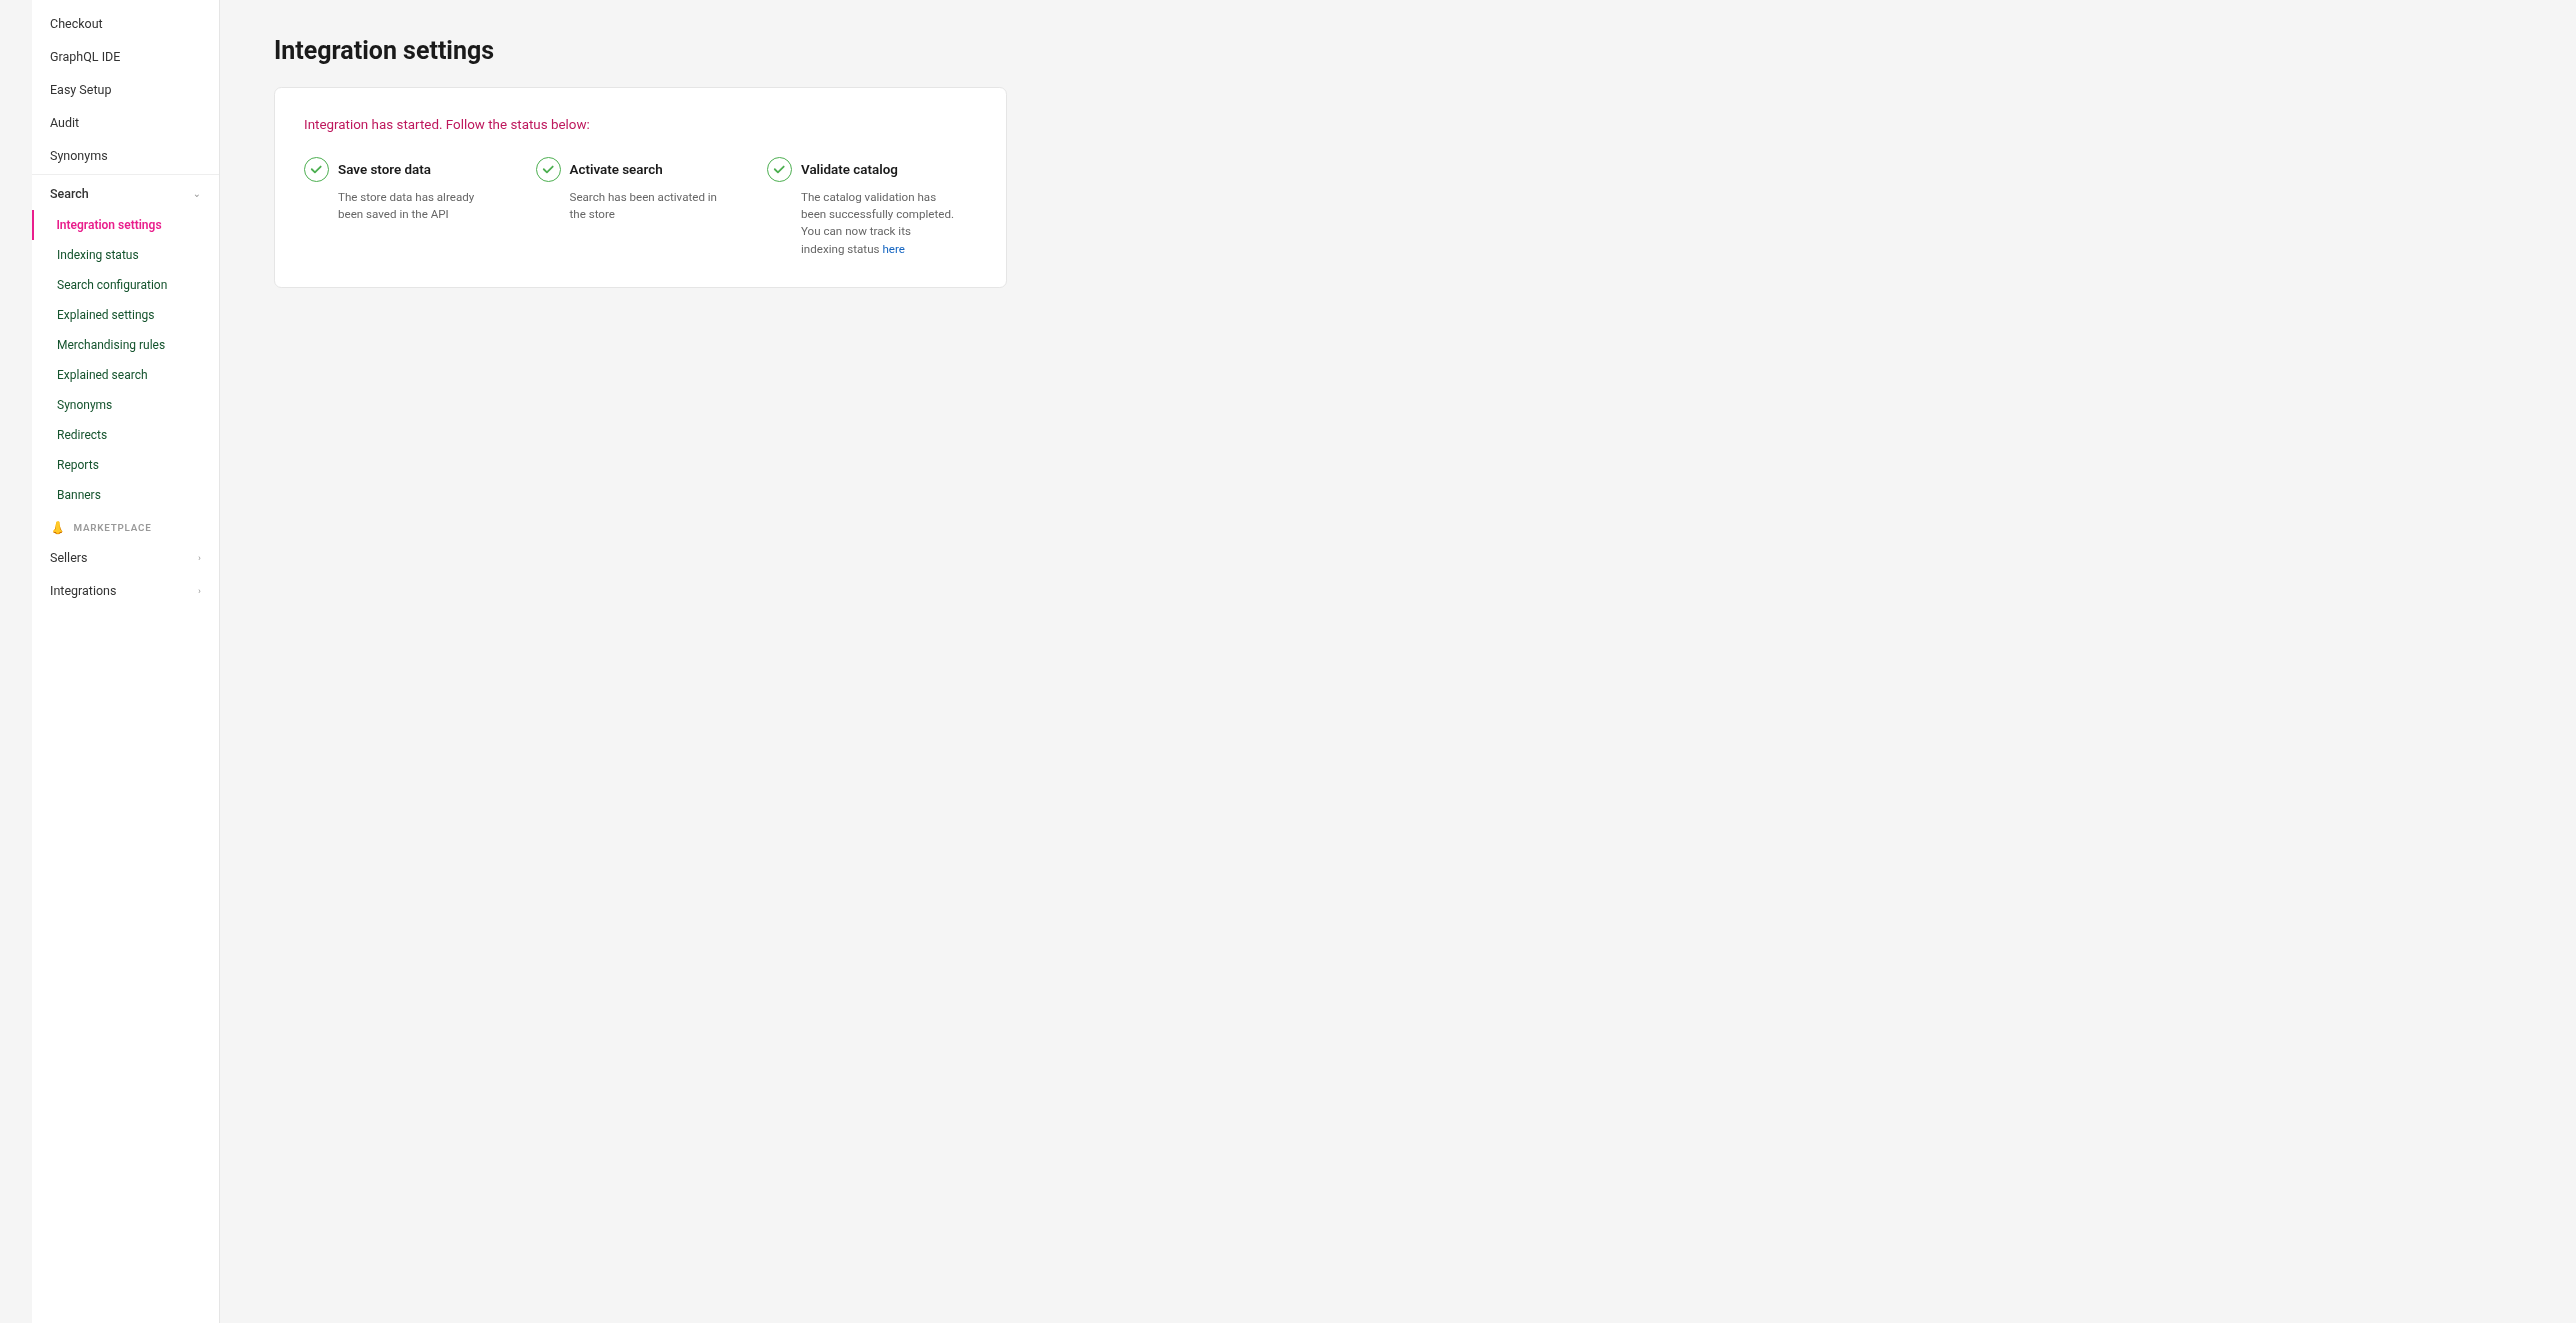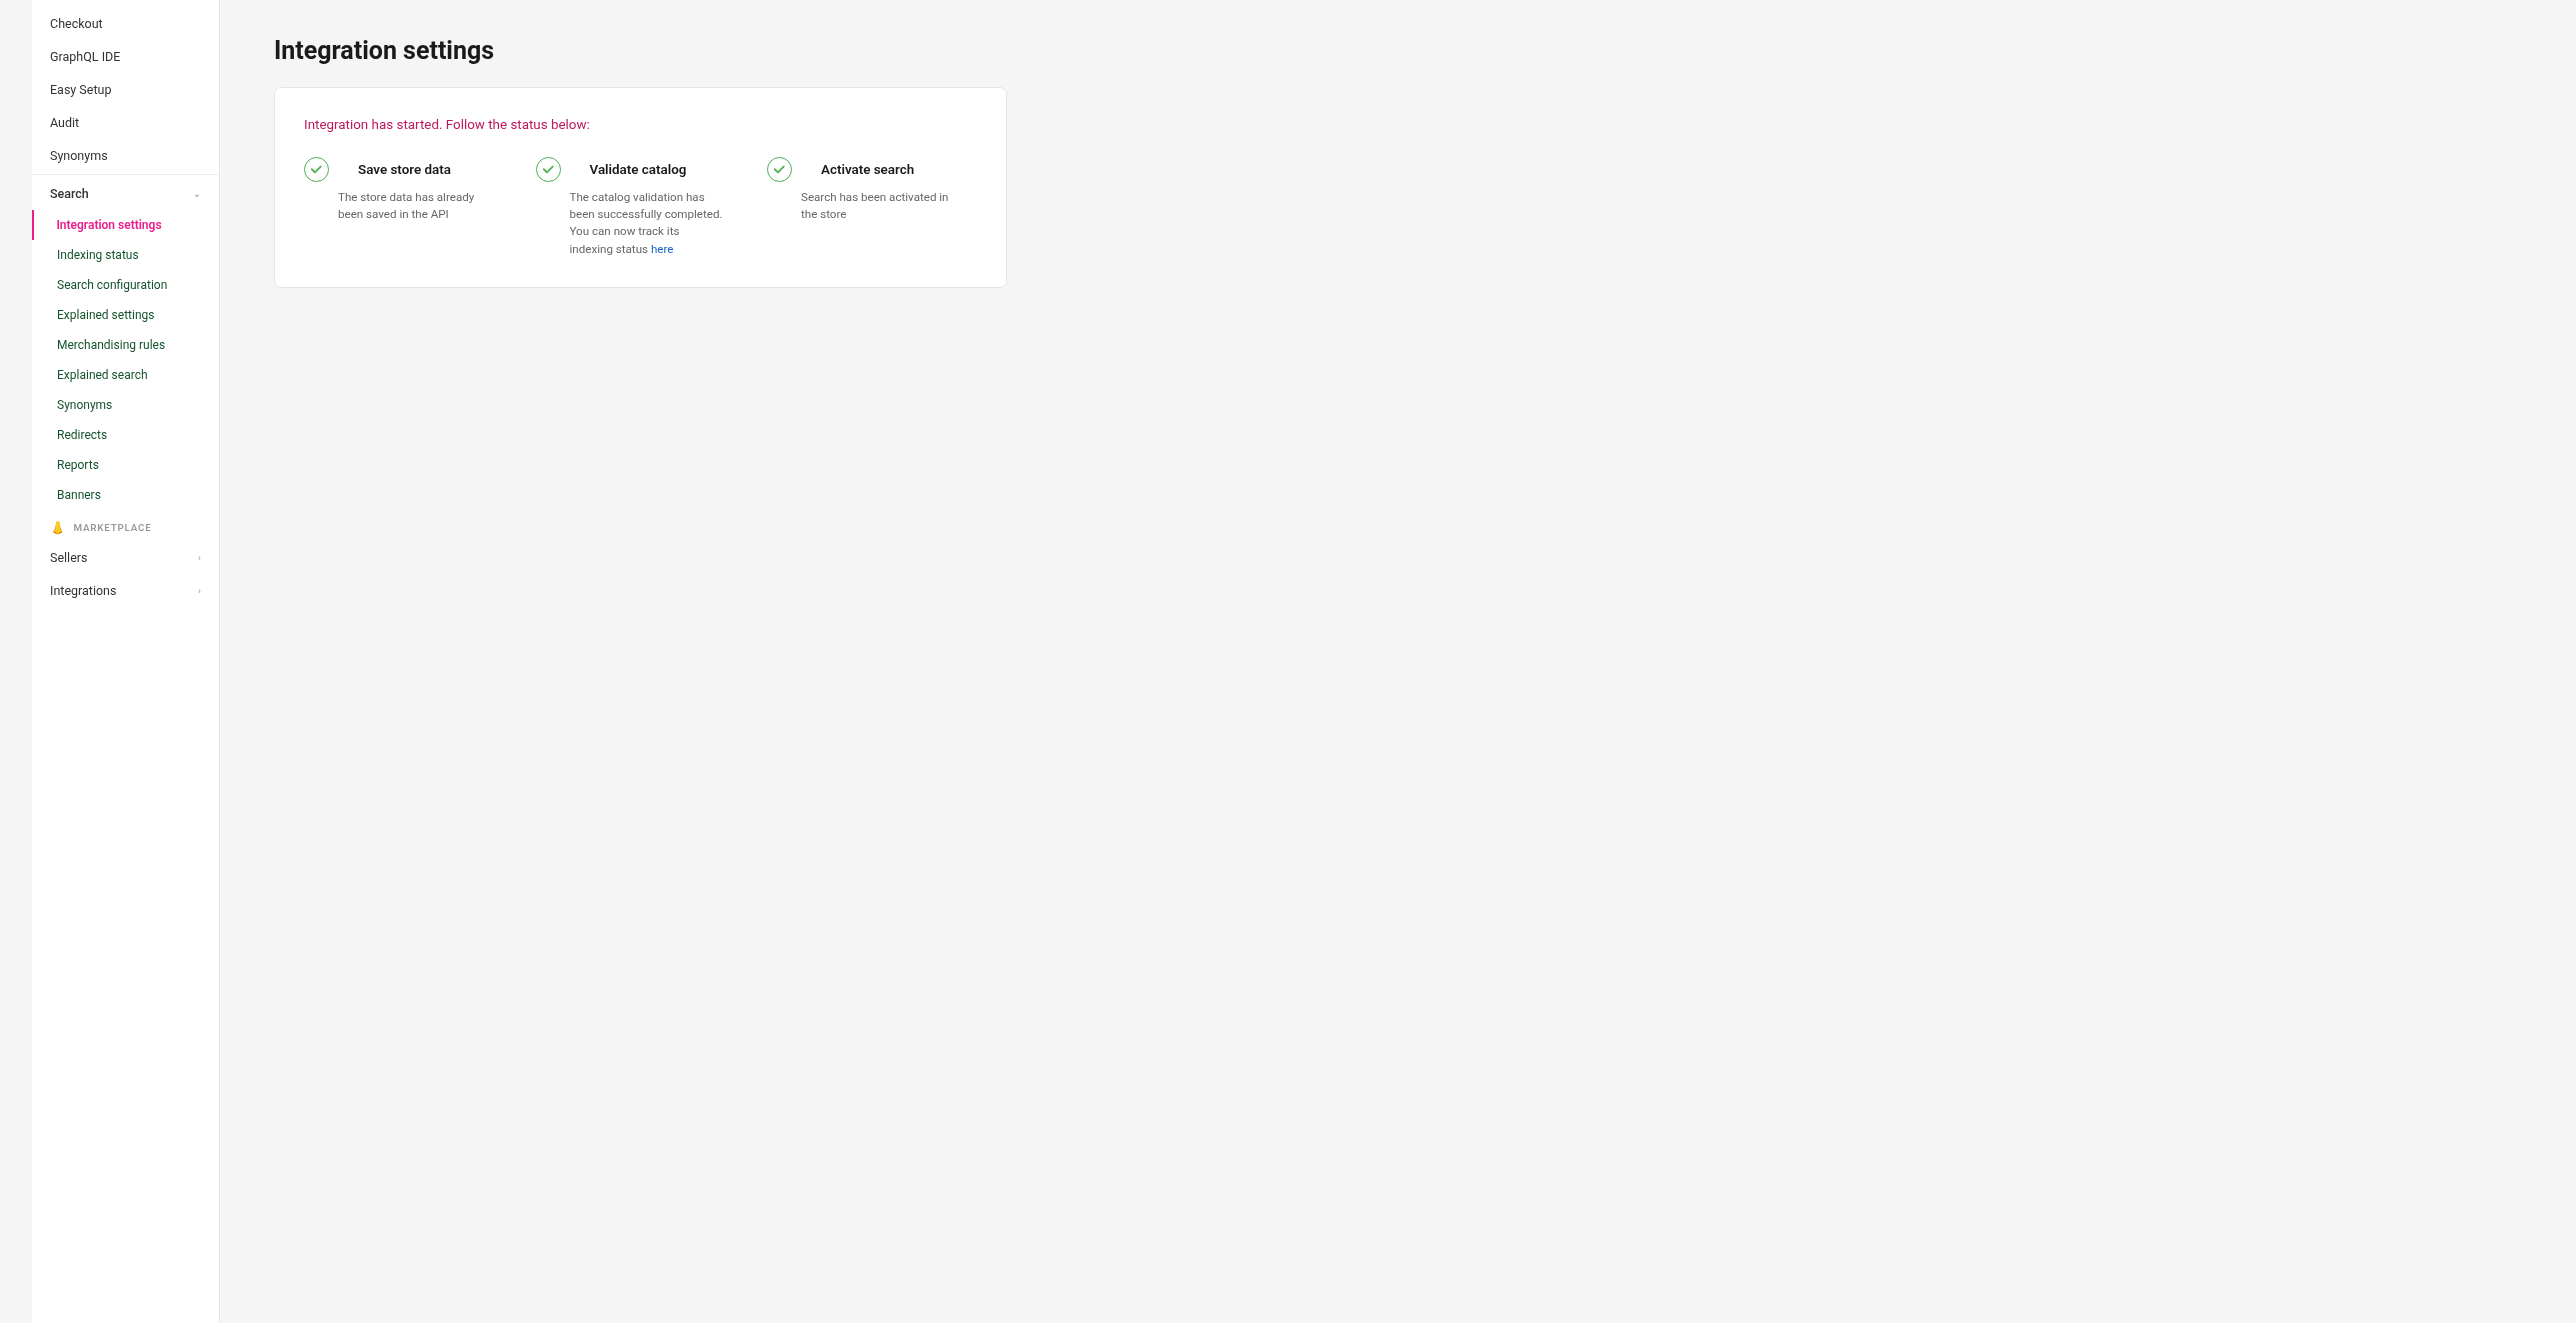--- a/index.html
+++ b/index.html
@@ -146,21 +146,20 @@
 
     .step-icon svg {
       width: 12.5px;
       height: 12.5px;
     }
 
     .step-title {
       font-size: 13.4px;
       font-weight: 600;
       color: #1a1a1a;
-      margin-left: 20px;
     }
 
     .step-desc {
       font-size: 11.6px;
       color: #666;
       line-height: 1.5;
       padding-left: 34px;
     }
 
     .step-desc a {
@@ -256,44 +255,44 @@
       <div class="step">
         <div class="step-header">
           <div class="step-icon">
             <svg viewBox="0 0 14 14" fill="none" xmlns="http://www.w3.org/2000/svg">
               <path d="M2 7L5.5 10.5L12 4" stroke="#4caf50" stroke-width="2" stroke-linecap="round" stroke-linejoin="round"></path>
             </svg>
           </div>
           <span class="step-title">Save store data</span>
         </div>
         <p class="step-desc">The store data has already been saved in the API</p>
+      </div>
+
+      <div class="step">
+        <div class="step-header">
+          <div class="step-icon">
+            <svg viewBox="0 0 14 14" fill="none" xmlns="http://www.w3.org/2000/svg">
+              <path d="M2 7L5.5 10.5L12 4" stroke="#4caf50" stroke-width="2" stroke-linecap="round" stroke-linejoin="round"></path>
+            </svg>
+          </div>
+          <span class="step-title">Activate search</span>
+        </div>
+        <p class="step-desc">Search has been activated in the store</p>
       </div>
 
       <div class="step">
         <div class="step-header">
           <div class="step-icon">
             <svg viewBox="0 0 14 14" fill="none" xmlns="http://www.w3.org/2000/svg">
               <path d="M2 7L5.5 10.5L12 4" stroke="#4caf50" stroke-width="2" stroke-linecap="round" stroke-linejoin="round"></path>
             </svg>
           </div>
           <span class="step-title">Validate catalog</span>
         </div>
         <p class="step-desc">
           <span>The catalog validation has been successfully completed. You can now track its indexing status </span><a href="#">here</a>
         </p>
       </div>
 
-      <div class="step">
-        <div class="step-header">
-          <div class="step-icon">
-            <svg viewBox="0 0 14 14" fill="none" xmlns="http://www.w3.org/2000/svg">
-              <path d="M2 7L5.5 10.5L12 4" stroke="#4caf50" stroke-width="2" stroke-linecap="round" stroke-linejoin="round"></path>
-            </svg>
-          </div>
-          <span class="step-title">Activate search</span>
-        </div>
-        <p class="step-desc">Search has been activated in the store</p>
-      </div>
-
     </div>
   </div>
 </div>
 
 
 </body></html>

